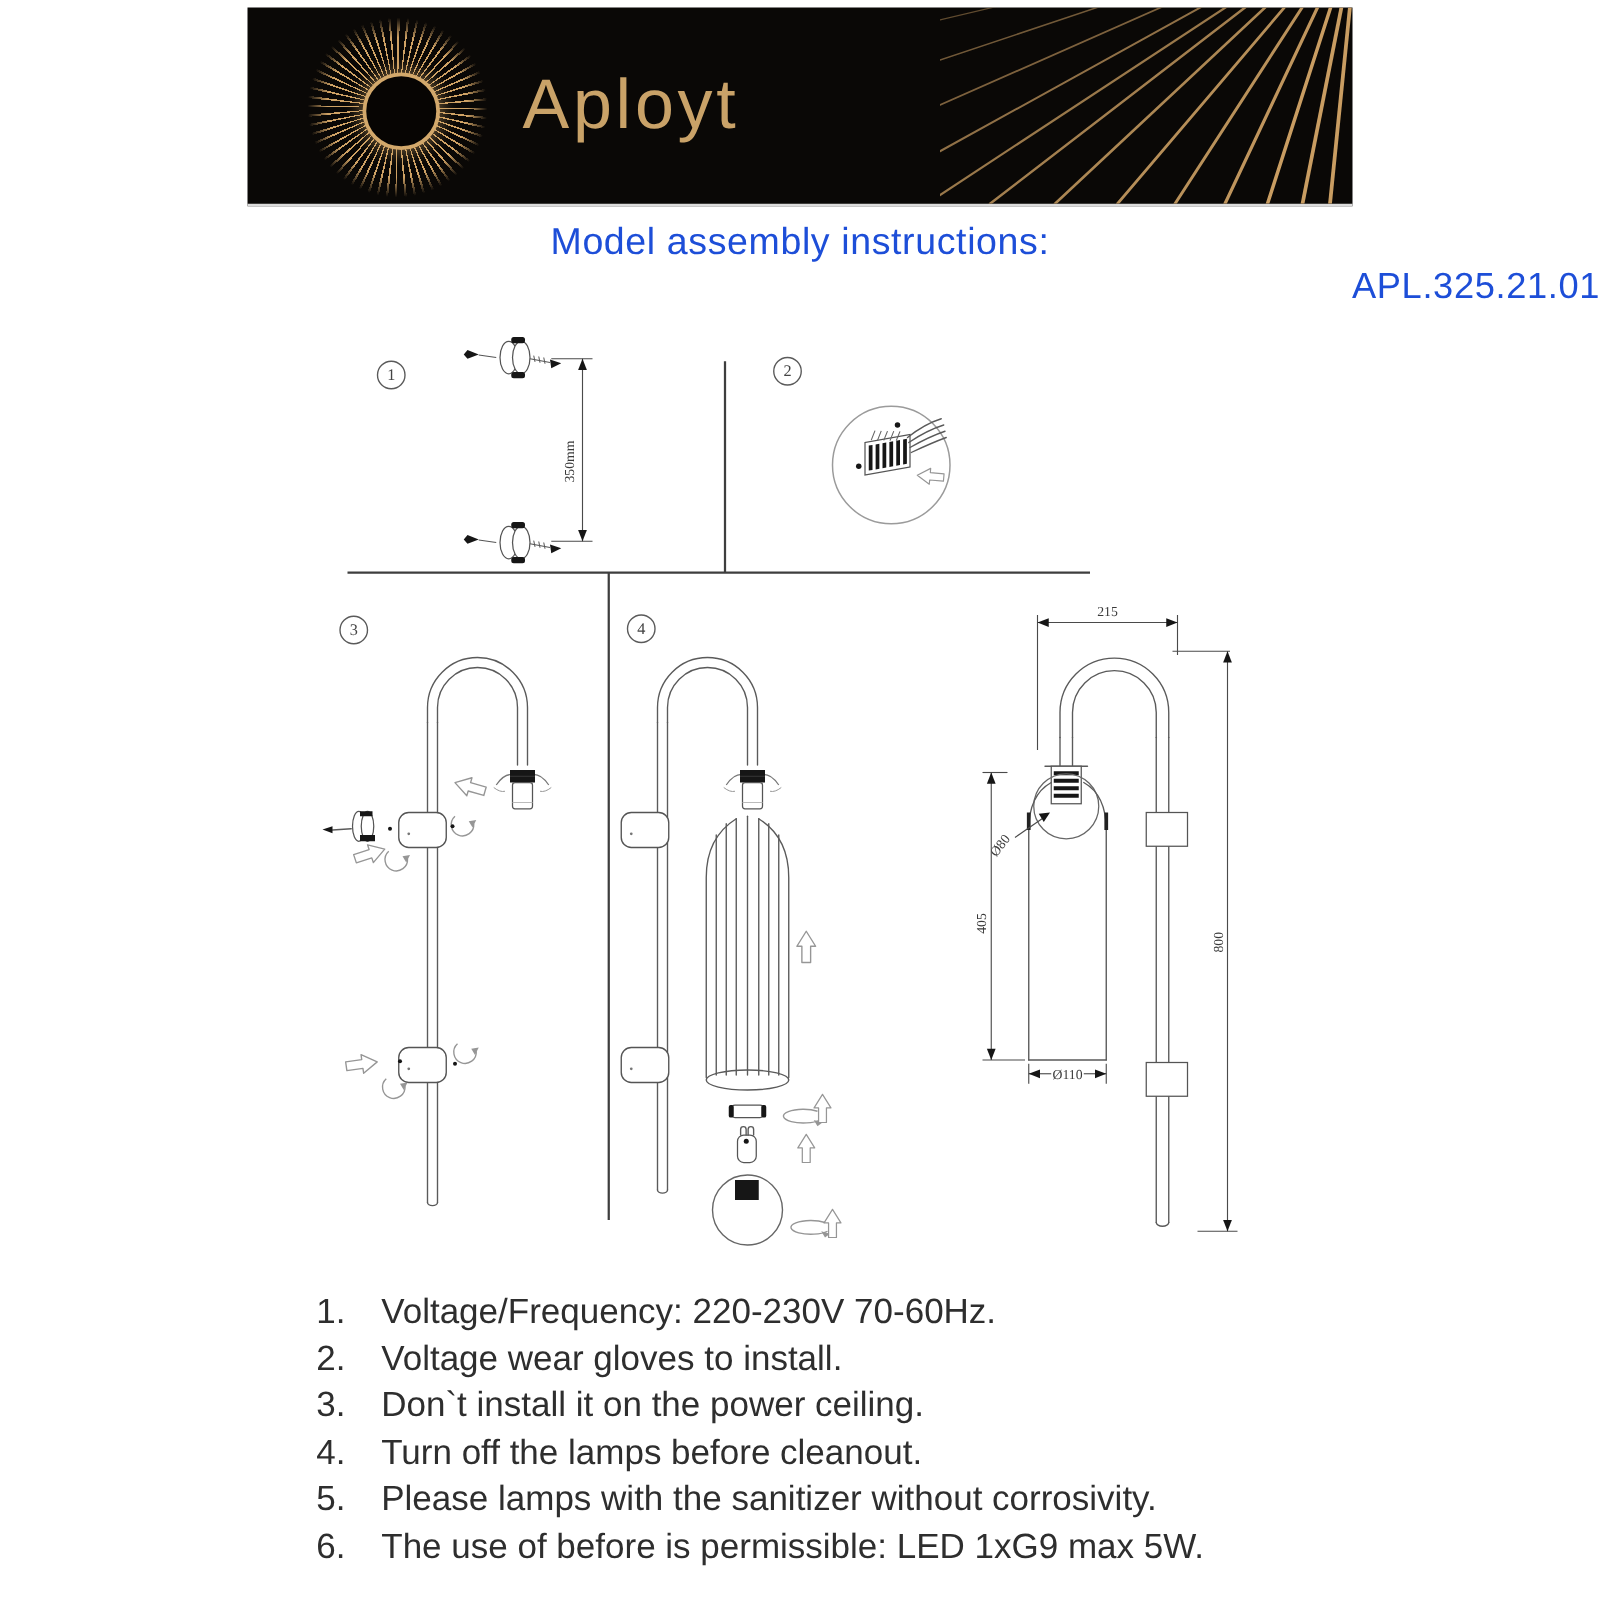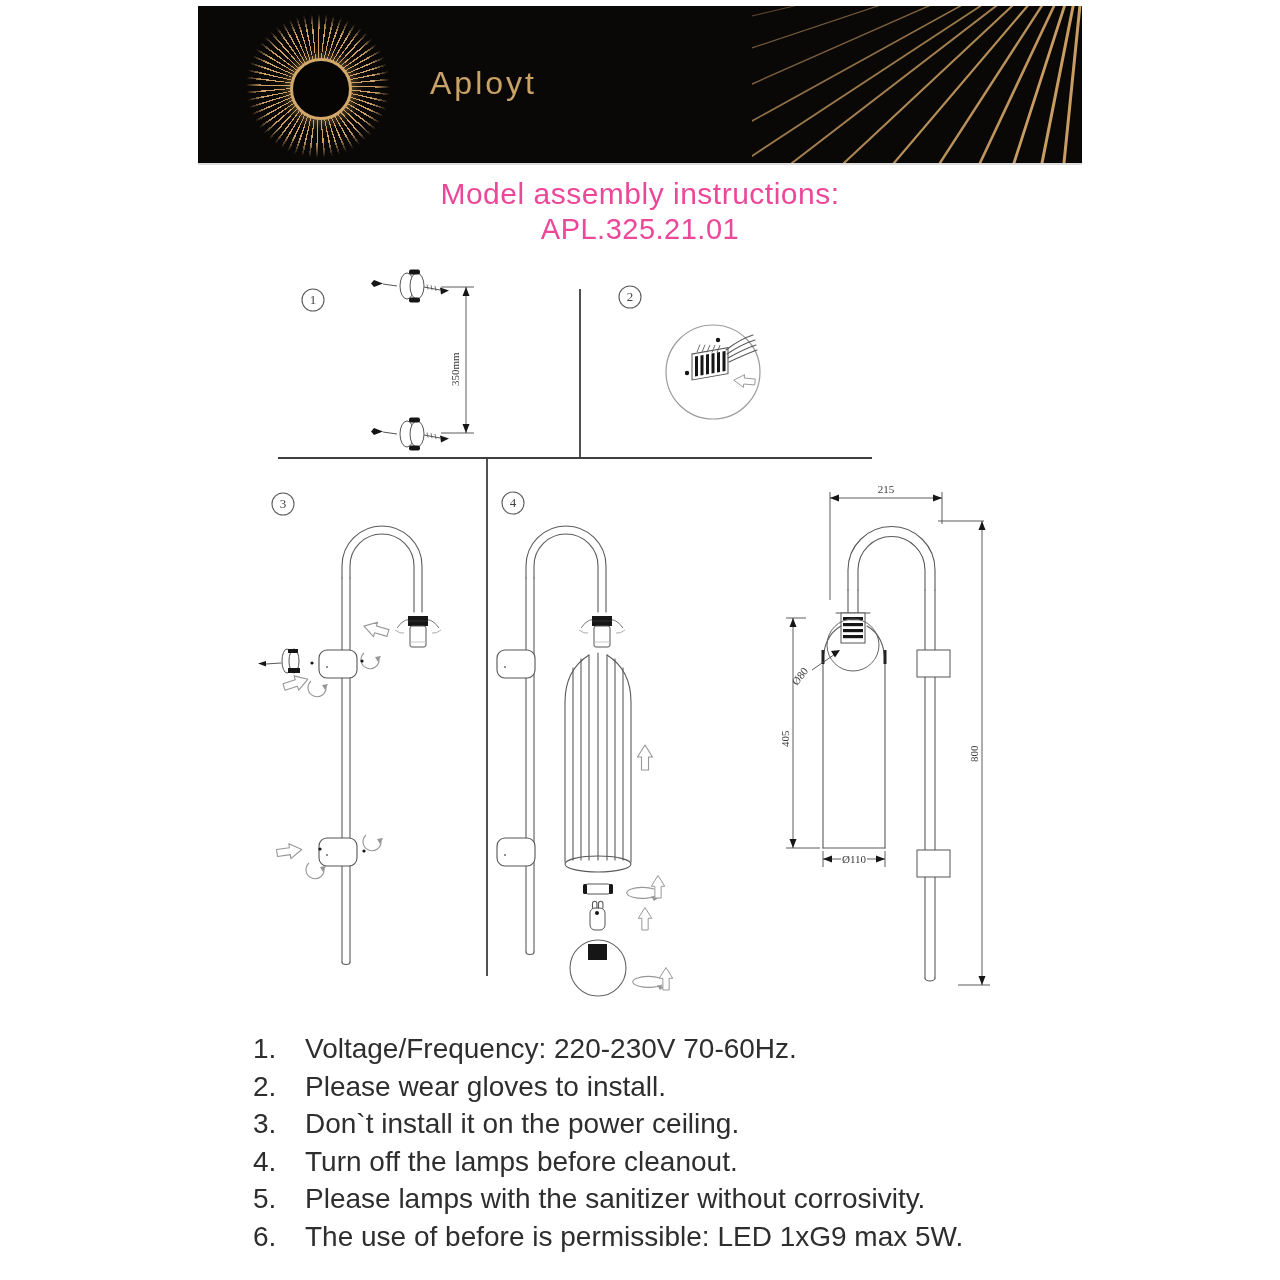--- a/index.html
+++ b/index.html
@@ -8,28 +8,28 @@
 
   
   .banner{position:absolute;left:198px;top:6px;width:884px;height:157px;
           background:#0a0806;overflow:hidden;border-bottom:2px solid #dcdcdc;}
   .sunburst{position:absolute;left:45px;top:5px;width:150px;height:150px;border-radius:50%;
     background:repeating-conic-gradient(#cfa265 0deg 1.5deg, rgba(0,0,0,0) 1.5deg 6deg);
     -webkit-mask:radial-gradient(circle,transparent 0 25px,#000 28px 56px,transparent 72px);
             mask:radial-gradient(circle,transparent 0 25px,#000 28px 56px,transparent 72px);}
   .sun-core{position:absolute;left:92px;top:52px;width:56px;height:56px;border-radius:50%;
     background:#070503;border:3px solid #d2a86b;box-shadow:0 0 12px 3px rgba(210,168,107,.45);}
-  .brand{position:absolute;left:232px;top:42px;font-size:32px;font-weight:300;
+  .brand{position:absolute;left:220px;top:42px;font-size:56px;font-weight:300;
     letter-spacing:3px;color:#c9a268;line-height:70px;}
   .fan{position:absolute;right:0;top:0;}
 
   
-  .title-block{position:absolute;left:0;top:176px;width:1280px;text-align:center;color:#ec4899;}
+  .title-block{position:absolute;left:0;top:176px;width:1280px;text-align:center;color:#1d4ed8;}
   .title-line1{font-size:30px;font-weight:500;letter-spacing:.5px;line-height:36px;}
-  .title-line2{font-size:29px;font-weight:500;letter-spacing:.5px;line-height:35px;}
+  .title-line2{font-size:29px;font-weight:500;letter-spacing:.5px;line-height:35px;text-align:right;}
 
   
   .drawing{position:absolute;left:250px;top:260px;}
   .ln{stroke:#5a5a5a;stroke-width:1.1;fill:none;stroke-linecap:round;}
   .dim{stroke:#4a4a4a;stroke-width:.9;fill:none;}
   .dimt{font-family:"Liberation Serif",serif;font-size:11px;fill:#3a3a3a;}
   .num{font-family:"Liberation Serif",serif;font-size:13px;fill:#444;}
   .blk{fill:#161616;stroke:none;}
   .divider{stroke:#3e3e3e;stroke-width:1.8;}
 
@@ -298,21 +298,21 @@
     </g>
   </svg>
 
   <div class="notes">
     <div class="note-row">
       <span class="note-num">1.</span>
       <span class="note-text">Voltage/Frequency: 220-230V 70-60Hz.</span>
     </div>
     <div class="note-row">
       <span class="note-num">2.</span>
-      <span class="note-text">Please wear gloves to install.</span>
+      <span class="note-text">Voltage wear gloves to install.</span>
     </div>
     <div class="note-row">
       <span class="note-num">3.</span>
       <span class="note-text">Don`t install it on the power ceiling.</span>
     </div>
     <div class="note-row">
       <span class="note-num">4.</span>
       <span class="note-text">Turn off the lamps before cleanout.</span>
     </div>
     <div class="note-row">

